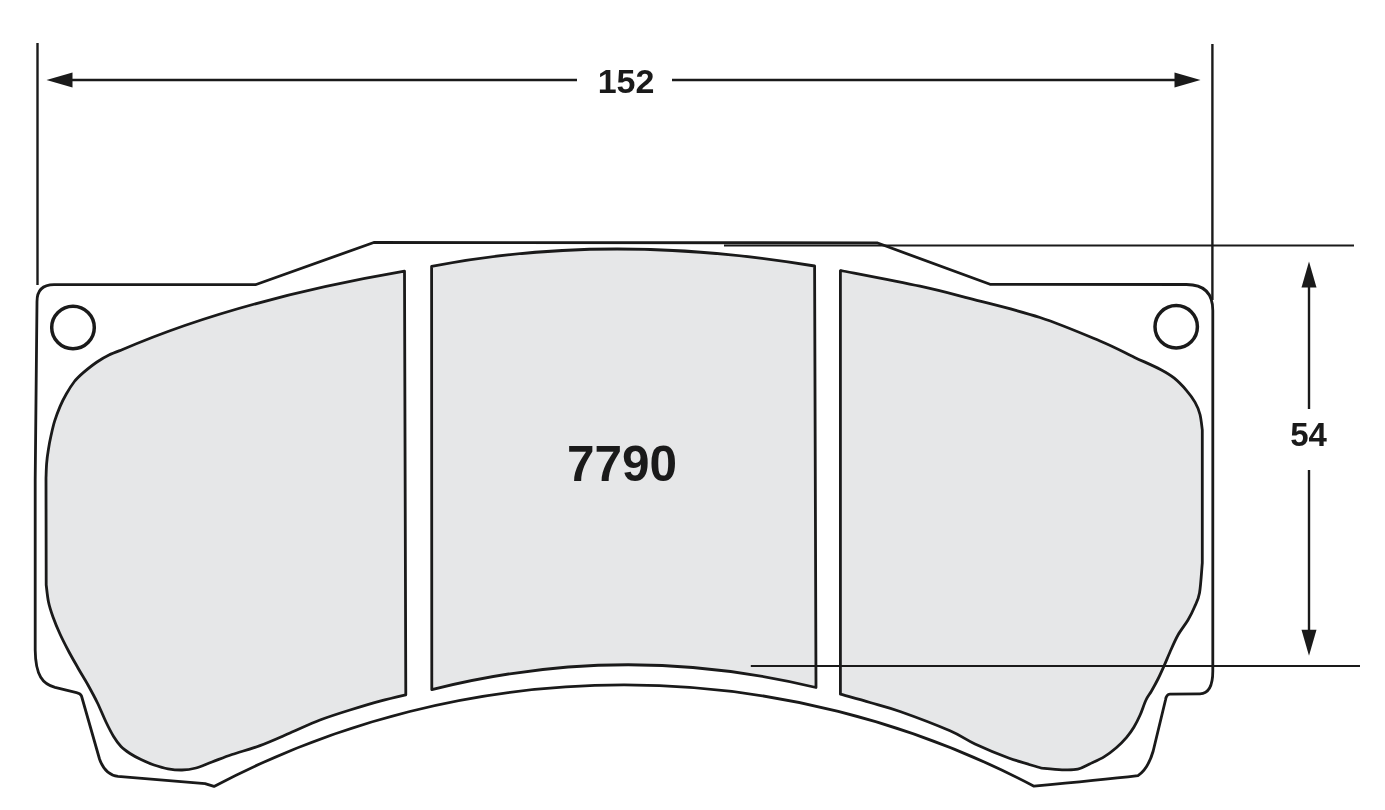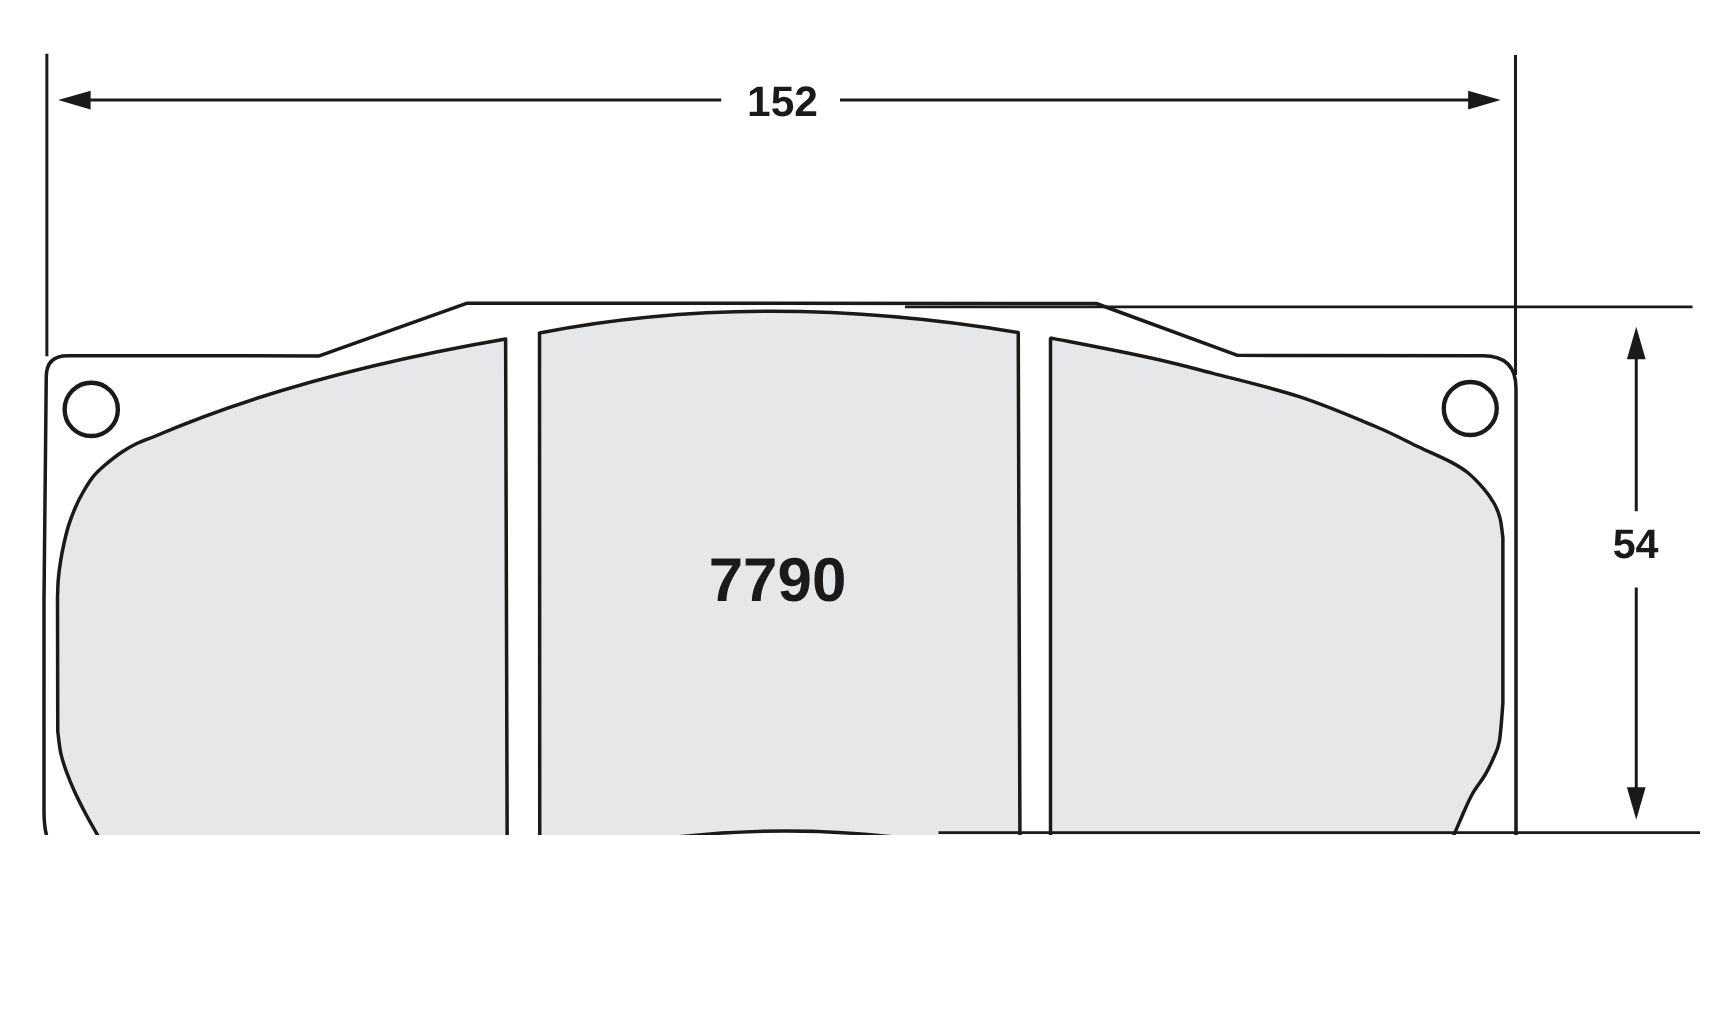--- a/index.html
+++ b/index.html
@@ -1,16 +1,16 @@
 <!DOCTYPE html>
 <html><head>
 <meta charset="utf-8">
 <style>
   html,body { margin:0; padding:0; background:#ffffff; }
-  .wrap { position:relative; width:1385px; height:668px; background:#84cc16; }
+  .wrap { position:relative; width:1385px; height:810px; background:#84cc16; }
   svg { display:block; }
   text { font-family:"Liberation Sans", sans-serif; font-weight:bold; fill:#1a1a1a; }
 </style>
 </head>
 <body>
 <div class="wrap">
 <svg width="1385" height="810" viewBox="0 0 1385 810">
   <rect x="0" y="0" width="1385" height="810" fill="#ffffff"></rect>
 
   <path d="M 37.0,301.5 Q 37.0,284.6 54.0,284.6 L 255.4,284.7 L 373.8,242.5 L 877,242.8 L 990,284.3 L 1186.5,284.5 Q 1212.8,284.5 1212.8,310.5 L 1212.8,671 Q 1212.8,693.5 1200,693.8 L 1170,694.2 Q 1166.3,694.4 1165.5,700 L 1153.2,751 Q 1148,769 1138,775.6 Q 1100,780 1034,786.2 A 880,880 0 0 0 214,786.4 L 205,783.6 Q 150,779.2 118,776.4 Q 105,774.8 99.5,759 L 81.5,696 Q 80.5,693.5 76.5,692.6 L 55,687.3 C 43,684 35.5,676 35.2,650 L 35.2,480 L 37.0,301.5 Z" fill="#ffffff" stroke="#1a1a1a" stroke-width="2.8" stroke-linejoin="round"></path>

